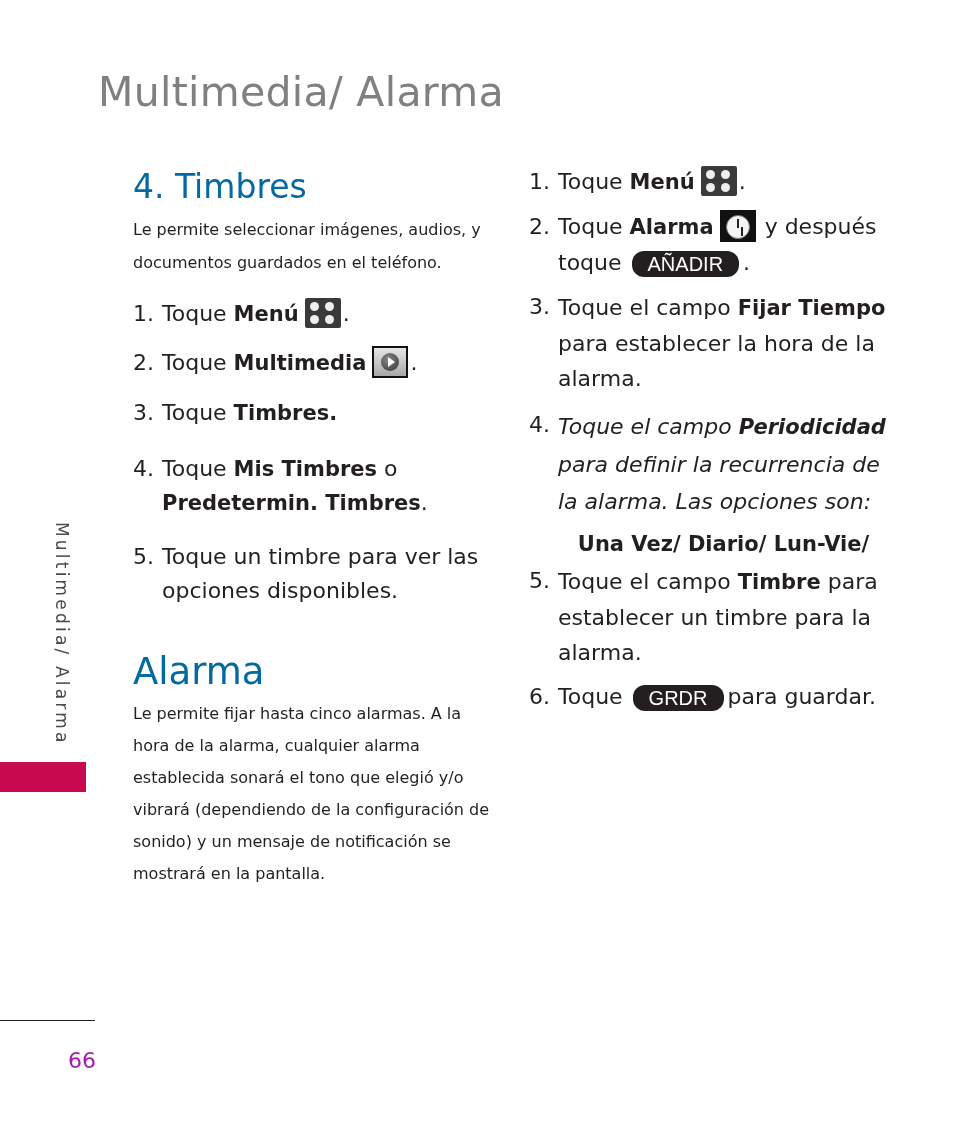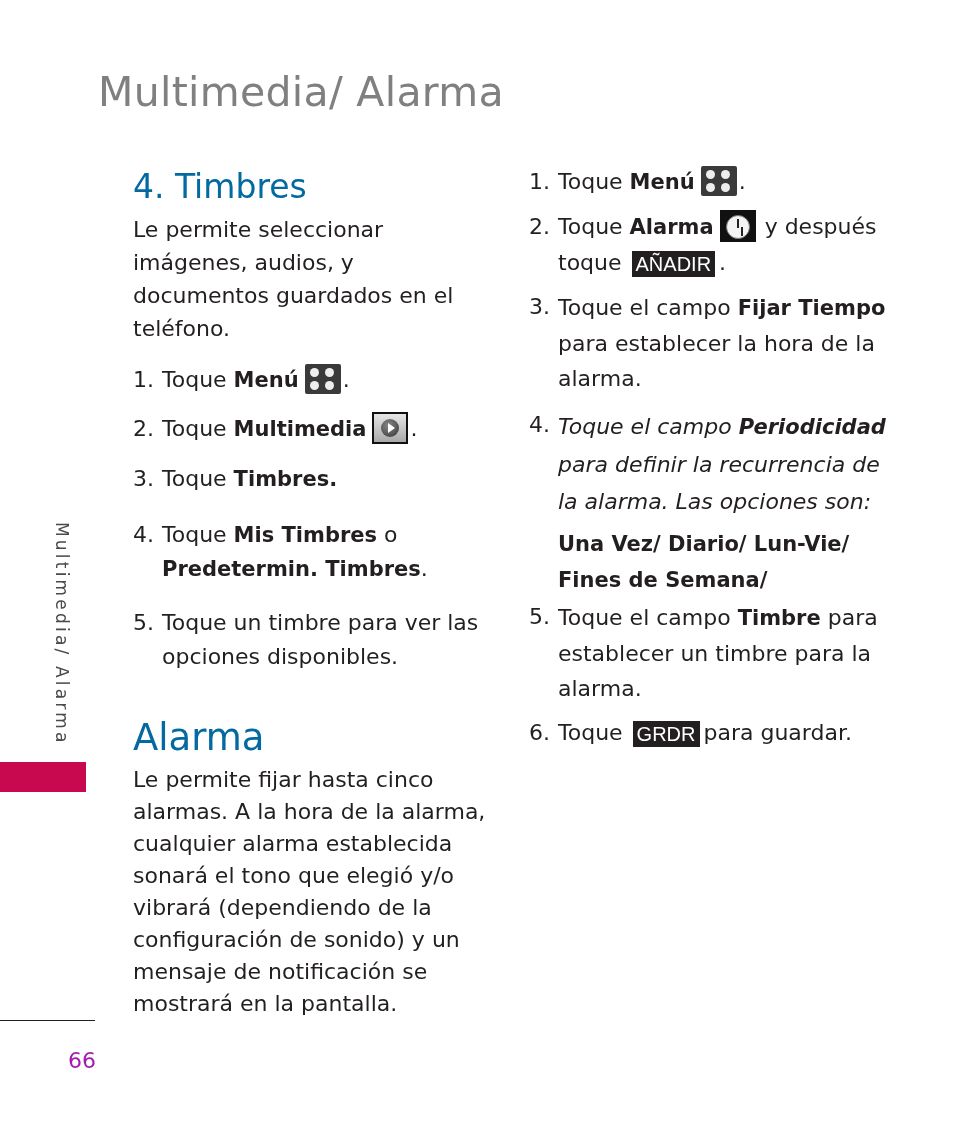--- a/index.html
+++ b/index.html
@@ -6,42 +6,42 @@
   body { width:954px; height:1145px; position:relative; overflow:hidden;
          font-family:"DejaVu Sans", sans-serif; color:#231f20; }
   .page-title { position:absolute; left:98px; top:68px; font-size:41px; color:#808080;
                 font-family:"DejaVu Sans", sans-serif; font-weight:normal; letter-spacing:0.3px; }
   .col { position:absolute; font-size:22px; line-height:34px; }
   .col-left { left:133px; top:165px; width:360px; }
   .col-right { left:529px; top:165px; width:360px; }
   .h2 { color:#0369a1; font-weight:normal; margin:0; }
   .h2.timbres { font-size:33px; line-height:44px; margin-bottom:4px; }
   .h2.alarma { font-size:37px; line-height:48px; margin-top:40px; margin-bottom:2px; }
-  .para { margin:0; font-size:22px; line-height:33px; }
+  .para { margin:0; font-size:16px; line-height:33px; }
   .para.alarm { line-height:32px; }
   .step { display:flex; margin:0; }
   .step .num { width:29px; flex:none; }
   .step .txt { flex:1; }
   b { font-weight:bold; font-size:21px; }
-  .opt { margin-left:29px; font-weight:bold; font-size:21px; line-height:36px; }
+  .opt { margin-left:29px; font-weight:bold; font-size:21px; line-height:36px;text-align:center; }
   .ico { display:inline-block; vertical-align:middle; width:36px; height:30px; margin:0 2px 4px 6px; position:relative; }
   .ico-menu { background:#3a3a3a; border-radius:2px; }
   .ico-menu i { position:absolute; width:9px; height:9px; background:#eee; border-radius:50%; }
   .ico-media { background:linear-gradient(#e6e6e6,#a8a8a8); border:2px solid #111; width:32px; height:28px; }
   .ico-media::before { content:""; position:absolute; left:7px; top:5px; width:18px; height:18px; border-radius:50%;
                        background:radial-gradient(circle at 40% 35%, #888, #333); }
   .ico-media::after { content:""; position:absolute; left:14px; top:9px; border-left:7px solid #fff;
                       border-top:5px solid transparent; border-bottom:5px solid transparent; }
   .ico-alarm { background:#111; width:36px; height:32px; }
   .ico-alarm::before { content:""; position:absolute; left:6px; top:5px; width:22px; height:22px; border-radius:50%;
                        background:#f4f4f4; border:1px solid #777; }
   .ico-alarm::after { content:""; position:absolute; left:17px; top:9px; width:2px; height:9px; background:#222;
                       box-shadow:4px 8px 0 -0px #222; }
   .btn { display:inline-block; background:#231f20; color:#fff; font-family:"Liberation Sans", sans-serif;
-         font-size:20px; line-height:26px; padding:0 4px; margin:0 4px 0 10px; vertical-align:middle; }
+         font-size:20px; line-height:26px; padding:0 16px; margin:0 4px 0 10px; vertical-align:middle;border-radius:12px; }
   .side-text { position:absolute; left:52px; top:522px; writing-mode:vertical-rl; font-size:17px;
                letter-spacing:3.2px; color:#4a4a4a; }
   .side-bar { position:absolute; left:0; top:762px; width:86px; height:30px; background:#c8094f; }
   .footer-rule { position:absolute; left:0; top:1020px; width:95px; height:1px; background:#231f20; }
   .page-num { position:absolute; left:68px; top:1048px; font-size:22px; color:#a21caf; }
 </style>
 </head>
 <body>
 
 <div class="page-title">Multimedia/ Alarma</div>
@@ -95,21 +95,20 @@
     <span class="txt" style="line-height:35px;"><span>Toque el campo </span><b>Fijar Tiempo</b><span> para establecer la hora de la alarma.</span></span>
   </div>
 
   <div class="step">
     <span class="num">4.</span>
     <span class="txt" style="line-height:37px;font-style:italic;"><span>Toque el campo </span><b>Periodicidad</b><span> para definir la recurrencia de la alarma. Las opciones son:</span></span>
   </div>
 
   <div class="opt" style="margin-top:6px;">
     <div>Una Vez/ Diario/ Lun-Vie/</div>
-    <div>Fines de Semana/</div>
   </div>
 
   <div class="step" style="margin-top:2px;margin-bottom:10px;">
     <span class="num">5.</span>
     <span class="txt" style="line-height:35px;"><span>Toque el campo </span><b>Timbre</b><span> para establecer un timbre para la alarma.</span></span>
   </div>
 
   <div class="step">
     <span class="num">6.</span>
     <span class="txt"><span>Toque</span><span class="btn">GRDR</span><span>para guardar.</span></span>

